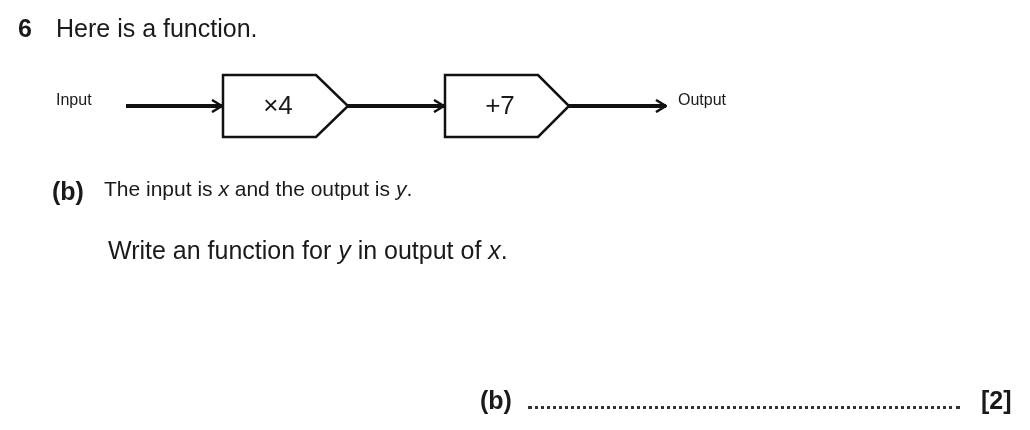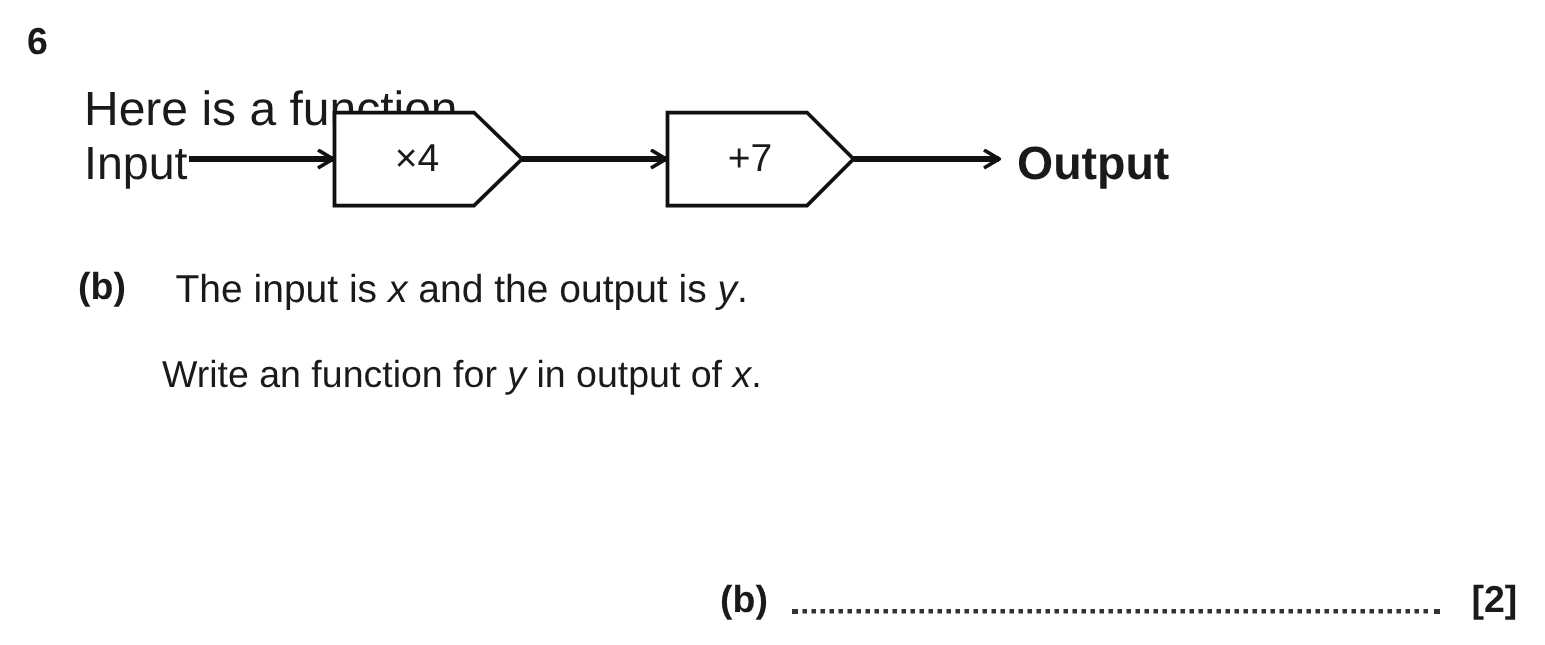--- a/index.html
+++ b/index.html
@@ -2,27 +2,27 @@
 <html><head>
   <meta charset="utf-8">
   <style>
     html, body { margin: 0; padding: 0; background: #ffffff; }
     body {
       width: 1030px; height: 430px; position: relative; overflow: hidden;
       font-family: "Liberation Sans", sans-serif; color: #1a1a1a;
     }
     .abs { position: absolute; white-space: nowrap; }
     .qnum { left: 18px; top: 14px; font-size: 25px; font-weight: bold; }
-    .qtext { left: 56px; top: 14px; font-size: 32px; margin-top: 40px; }
-    .label { font-size: 31px; }
+    .qtext { left: 56px; top: 14px; font-size: 25px; }
+    .label { font-size: 16px; }
     .input-label { left: 56px; top: 91px; }
-    .output-label { left: 678px; top: 91px; font-weight: bold; }
+    .output-label { left: 678px; top: 91px; }
     .box-text { font-size: 26px; text-align: center; }
     .part-label { left: 52px; top: 177px; font-size: 25px; font-weight: bold; }
-    .part-line1 { left: 117px; top: 177px; font-size: 26px; }
+    .part-line1 { left: 104px; top: 177px; font-size: 21px; }
     .part-line2 { left: 108px; top: 236px; font-size: 25px; }
     i { font-style: italic; }
     .ans-label { left: 480px; top: 386px; font-size: 25px; font-weight: bold; }
     .ans-dots {
       left: 528px; top: 406px; width: 432px; height: 0;
       border-bottom: 3px dotted #333;
     }
     .marks { left: 981px; top: 386px; font-size: 25px; font-weight: bold; }
     svg.diagram { position: absolute; left: 0; top: 0; }
   </style>

